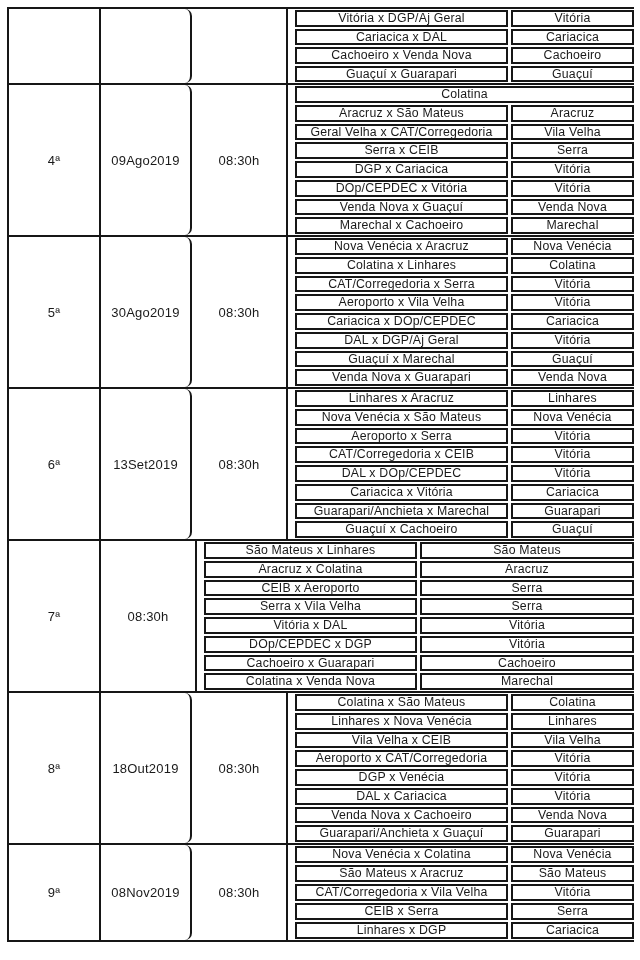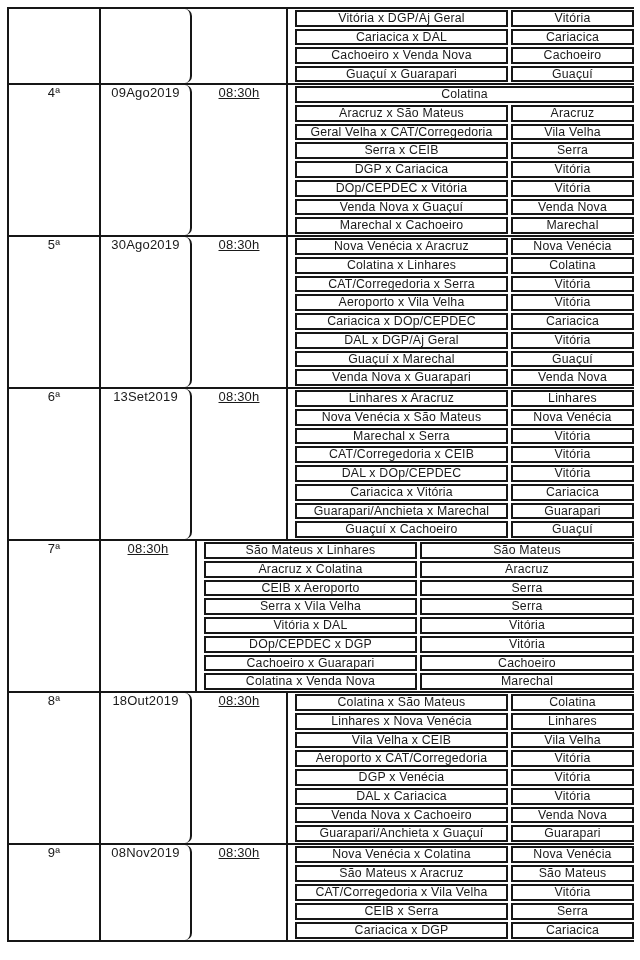--- a/index.html
+++ b/index.html
@@ -24,27 +24,28 @@
   .round-section {
     display: flex;
     box-sizing: border-box;
     border-bottom: 2px solid #161616;
   }
   .round-section:last-child { border-bottom: none; }
   .cell {
     box-sizing: border-box;
     border-right: 2px solid #161616;
     display: flex;
+    align-items: center;
     justify-content: center;
     font-size: 13px;
     letter-spacing: 0.2px;
   }
   .c-round { width: 92px; }
   .c-date  { width: 91px; border-radius: 7px; }
-  .c-time  { width: 96px; text-decoration: underline; }
+  .c-time  { width: 96px; }
   .c-matches {
     flex: 1;
     display: flex;
     flex-direction: column;
     padding-left: 7px;
   }
   .match-row {
     flex: 1;
     display: flex;
     gap: 3px;
@@ -202,21 +203,21 @@
     <div class="c-matches">
         <div class="match-row">
     <div class="mbox m-fixture">Linhares x Aracruz</div>
     <div class="mbox m-venue">Linhares</div>
   </div>
         <div class="match-row">
     <div class="mbox m-fixture">Nova Venécia x São Mateus</div>
     <div class="mbox m-venue">Nova Venécia</div>
   </div>
         <div class="match-row">
-    <div class="mbox m-fixture">Marechal x Serra</div>
+    <div class="mbox m-fixture">Aeroporto x Serra</div>
     <div class="mbox m-venue">Vitória</div>
   </div>
         <div class="match-row">
     <div class="mbox m-fixture">CAT/Corregedoria x CEIB</div>
     <div class="mbox m-venue">Vitória</div>
   </div>
         <div class="match-row">
     <div class="mbox m-fixture">DAL x DOp/CEPDEC</div>
     <div class="mbox m-venue">Vitória</div>
   </div>
@@ -342,18 +343,18 @@
   </div>
         <div class="match-row">
     <div class="mbox m-fixture">CAT/Corregedoria x Vila Velha</div>
     <div class="mbox m-venue">Vitória</div>
   </div>
         <div class="match-row">
     <div class="mbox m-fixture">CEIB x Serra</div>
     <div class="mbox m-venue">Serra</div>
   </div>
         <div class="match-row">
-    <div class="mbox m-fixture">Cariacica x DGP</div>
+    <div class="mbox m-fixture">Linhares x DGP</div>
     <div class="mbox m-venue">Cariacica</div>
   </div>
       </div>
   </section>
   </div>
 
 </body></html>

